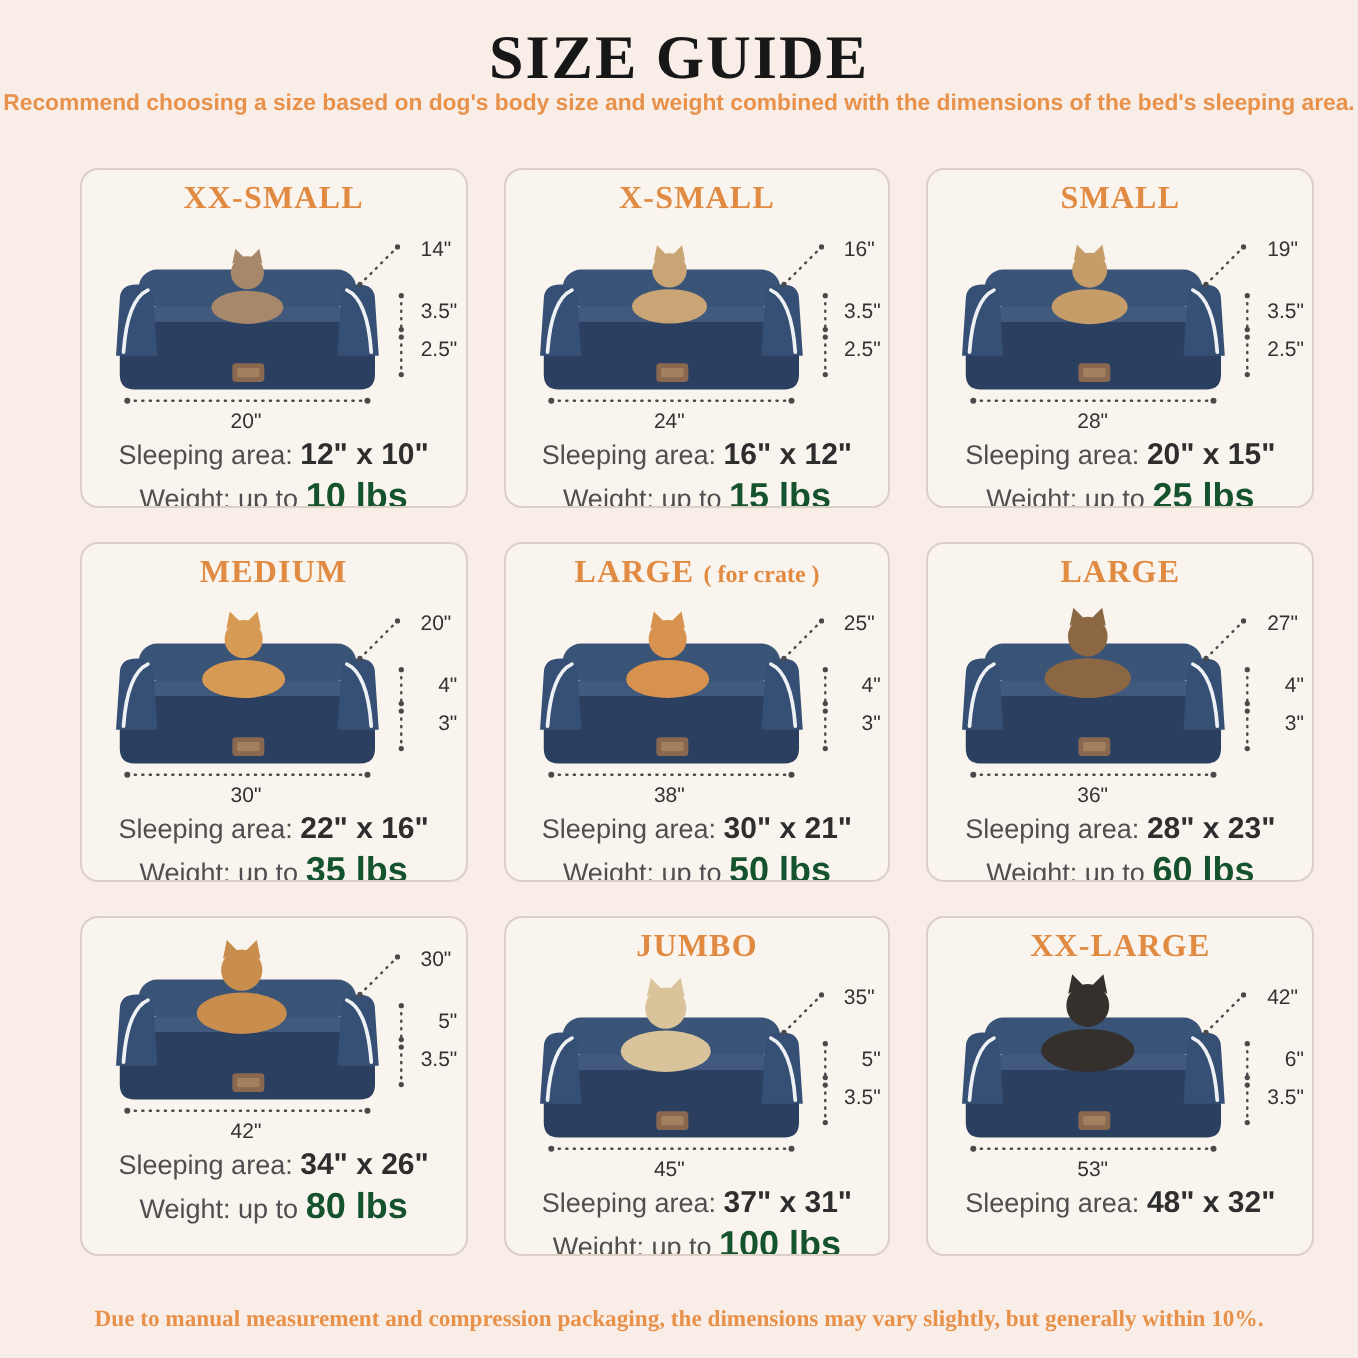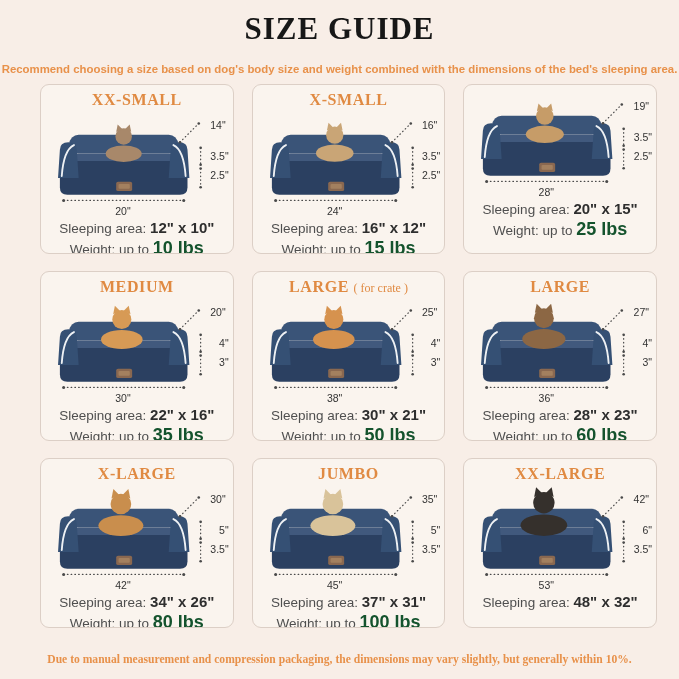--- a/index.html
+++ b/index.html
@@ -11,21 +11,21 @@
     overflow:hidden;
   }
   
   .header { text-align:center; padding-top:12px; }
   .page-title {
     font-family:"Liberation Serif", serif;
     font-size:31px; font-weight:600; letter-spacing:1px;
     color:#171717; line-height:1.1;
   }
   .subtitle {
-    margin-top:17px;
+    margin-top:0;
     font-size:11.4px; font-weight:bold;
     color:#e8914a;
   }
   
   .grid {
     position:absolute; left:40px; right:22px; top:84px;
     display:grid;
     grid-template-columns:repeat(3,1fr);
     grid-template-rows:repeat(3,170px);
     column-gap:18px; row-gap:17px;
@@ -38,21 +38,21 @@
     padding-top:5px;
     text-align:center;
     overflow:hidden;
   }
   .size-name {
     font-family:"Liberation Serif", serif;
     font-size:16px; font-weight:bold; letter-spacing:.6px;
     color:#e08a42; line-height:1.2;
   }
   .size-suffix {
-    font-size:12px; font-weight:normal; letter-spacing:0;
+    font-size:12px; font-weight:bold; letter-spacing:0;
   }
   
   .figure { position:relative; height:104px; margin:0 2px; }
   .figure svg.scene { position:absolute; left:0; top:0; width:100%; height:100%; }
   .dim {
     position:absolute; font-size:10.5px; color:#333; line-height:1;
     font-family:"Liberation Sans", sans-serif;
   }
   .dim-diag { top:11px; right:5px; }
   .dim-h1   { top:42px; right:2px; }
@@ -156,20 +156,21 @@
       <span class="dim dim-diag">16"</span>
       <span class="dim dim-h1">3.5"</span>
       <span class="dim dim-h2">2.5"</span>
       <span class="dim dim-w">24"</span>
     </div>
     <div class="sleep-line"><span>Sleeping area:</span> <b>16" x 12"</b></div>
     <div class="weight-line"><span>Weight: up to</span> <b>15 lbs</b></div>
   </section>
 
   <section class="cell">
+    <h3 class="size-name"><span>SMALL</span></h3>
     <div class="figure">
       <svg class="scene" viewBox="0 0 200 104">
         <use href="#bed"></use>
         <use href="#pet" x="58" y="10" width="52" height="44" fill="#c69c68"></use>
         <use href="#dims"></use>
       </svg>
       <span class="dim dim-diag">19"</span>
       <span class="dim dim-h1">3.5"</span>
       <span class="dim dim-h2">2.5"</span>
       <span class="dim dim-w">28"</span>
@@ -223,21 +224,20 @@
       <span class="dim dim-diag">27"</span>
       <span class="dim dim-h1">4"</span>
       <span class="dim dim-h2">3"</span>
       <span class="dim dim-w">36"</span>
     </div>
     <div class="sleep-line"><span>Sleeping area:</span> <b>28" x 23"</b></div>
     <div class="weight-line"><span>Weight: up to</span> <b>60 lbs</b></div>
   </section>
 
   <section class="cell">
-    <h3 class="size-name"><span>X-LARGE</span></h3>
     <div class="figure">
       <svg class="scene" viewBox="0 0 200 104">
         <use href="#bed"></use>
         <use href="#pet" x="52" y="2" width="62" height="52" fill="#c98e4d"></use>
         <use href="#dims"></use>
       </svg>
       <span class="dim dim-diag">30"</span>
       <span class="dim dim-h1">5"</span>
       <span class="dim dim-h2">3.5"</span>
       <span class="dim dim-w">42"</span>

